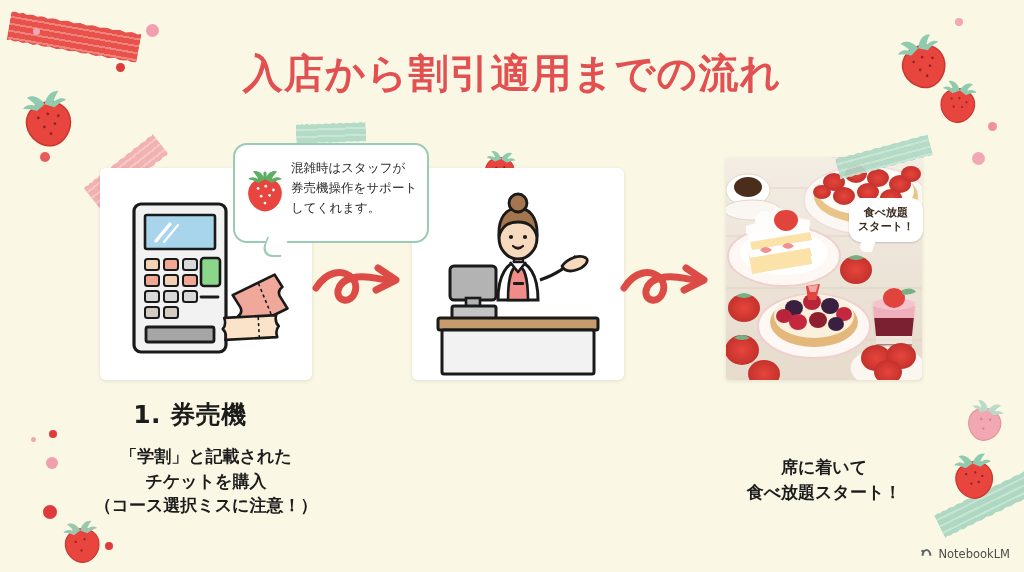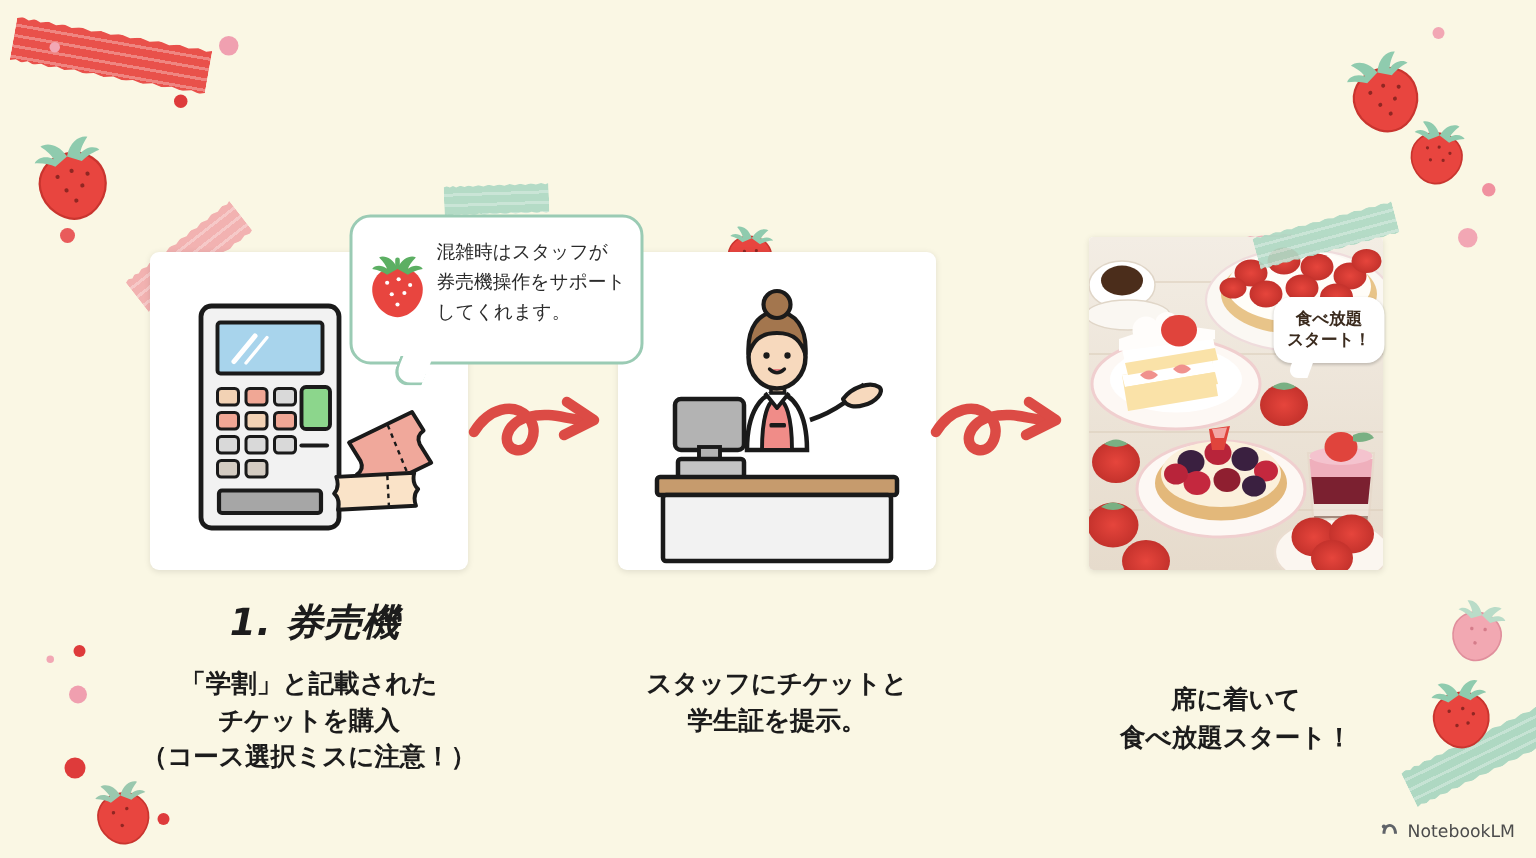--- a/index.html
+++ b/index.html
@@ -105,21 +105,21 @@
     position: absolute; text-align: center;
     font-size: 25px; font-weight: bold; color: #1C1C1C;
     letter-spacing: .5px;
   }
   .step-body {
     position: absolute; text-align: center;
     font-size: 17px; font-weight: bold; line-height: 1.45;
     color: #1C1C1C; white-space: pre-line;
   }
 
-  #head-1 { left: 60px; top: 398px; width: 300px; font-style: italic; }
+  #head-1 { left: 40px; top: 398px; width: 300px; }
   #body-1 { left: 26px; top: 444px; width: 360px; }
   #head-2 { left: 378px; top: 398px; width: 280px; }
   #body-2 { left: 368px; top: 444px; width: 300px; }
   #head-3 { left: 714px; top: 398px; width: 220px; }
   #body-3 { left: 704px; top: 455px; width: 240px; }
 
   
   .arrow { position: absolute; }
   #arrow-1 { left: 312px; top: 252px; }
   #arrow-2 { left: 620px; top: 252px; }
@@ -291,20 +291,21 @@
       <g fill="#7A1F1C" opacity=".8">
         <circle cx="17" cy="28" r="1.4"></circle>
           <circle cx="28" cy="27" r="1.4"></circle>
           <circle cx="36" cy="32" r="1.4"></circle>
         <circle cx="22" cy="40" r="1.4"></circle>
           <circle cx="31" cy="39" r="1.4"></circle>
       </g>
     </svg>
   </div>
 
+  <div id="page-title">入店から割引適用までの流れ</div>
 
   <div class="card" id="card-1">
     <svg width="212" height="212" viewBox="0 0 212 212">
 
       <rect x="34" y="36" width="92" height="148" rx="7" fill="#F2F2F2" stroke="#1A1A1A" stroke-width="3.2"></rect>
 
       <rect x="45" y="47" width="70" height="34" rx="2" fill="#A8D4EC" stroke="#1A1A1A" stroke-width="2.6"></rect>
       <path d="M56 73 L70 56" stroke="#FFFFFF" stroke-width="3.4" stroke-linecap="round"></path>
       <path d="M64 74 L78 57" stroke="#FFFFFF" stroke-width="2.2" stroke-linecap="round"></path>
 
@@ -515,22 +516,20 @@
       <path d="M4 36 C14 20 30 16 40 26 C48 34 42 50 32 48 C22 46 24 30 40 26 C56 22 66 28 78 28" fill="none" stroke="#DC4B45" stroke-width="7" stroke-linecap="round"></path>
       <path d="M66 16 L84 28 L64 38" fill="none" stroke="#DC4B45" stroke-width="7" stroke-linecap="round" stroke-linejoin="round"></path>
     </svg>
   </div>
 
   <div class="step-head" id="head-1">1. 券売機</div>
   <div class="step-body" id="body-1">「学割」と記載された
 チケットを購入
 （コース選択ミスに注意！）</div>
 
-  <div class="step-body" id="body-2">スタッフにチケットと
-学生証を提示。</div>
 
   <div class="step-body" id="body-3">席に着いて
 食べ放題スタート！</div>
 
   <div id="watermark">
     <span>
       <svg width="13" height="13" viewBox="0 0 16 16">
         <path d="M2 12 C2 7 5 4 8 4 C11 4 14 7 14 12 L11.5 12 C11.5 8.6 10 6.3 8 6.3 C6 6.3 4.5 8.6 4.5 12 Z" fill="#5F6368"></path>
         <circle cx="3.2" cy="6.2" r="1.7" fill="#5F6368"></circle>
       </svg>

